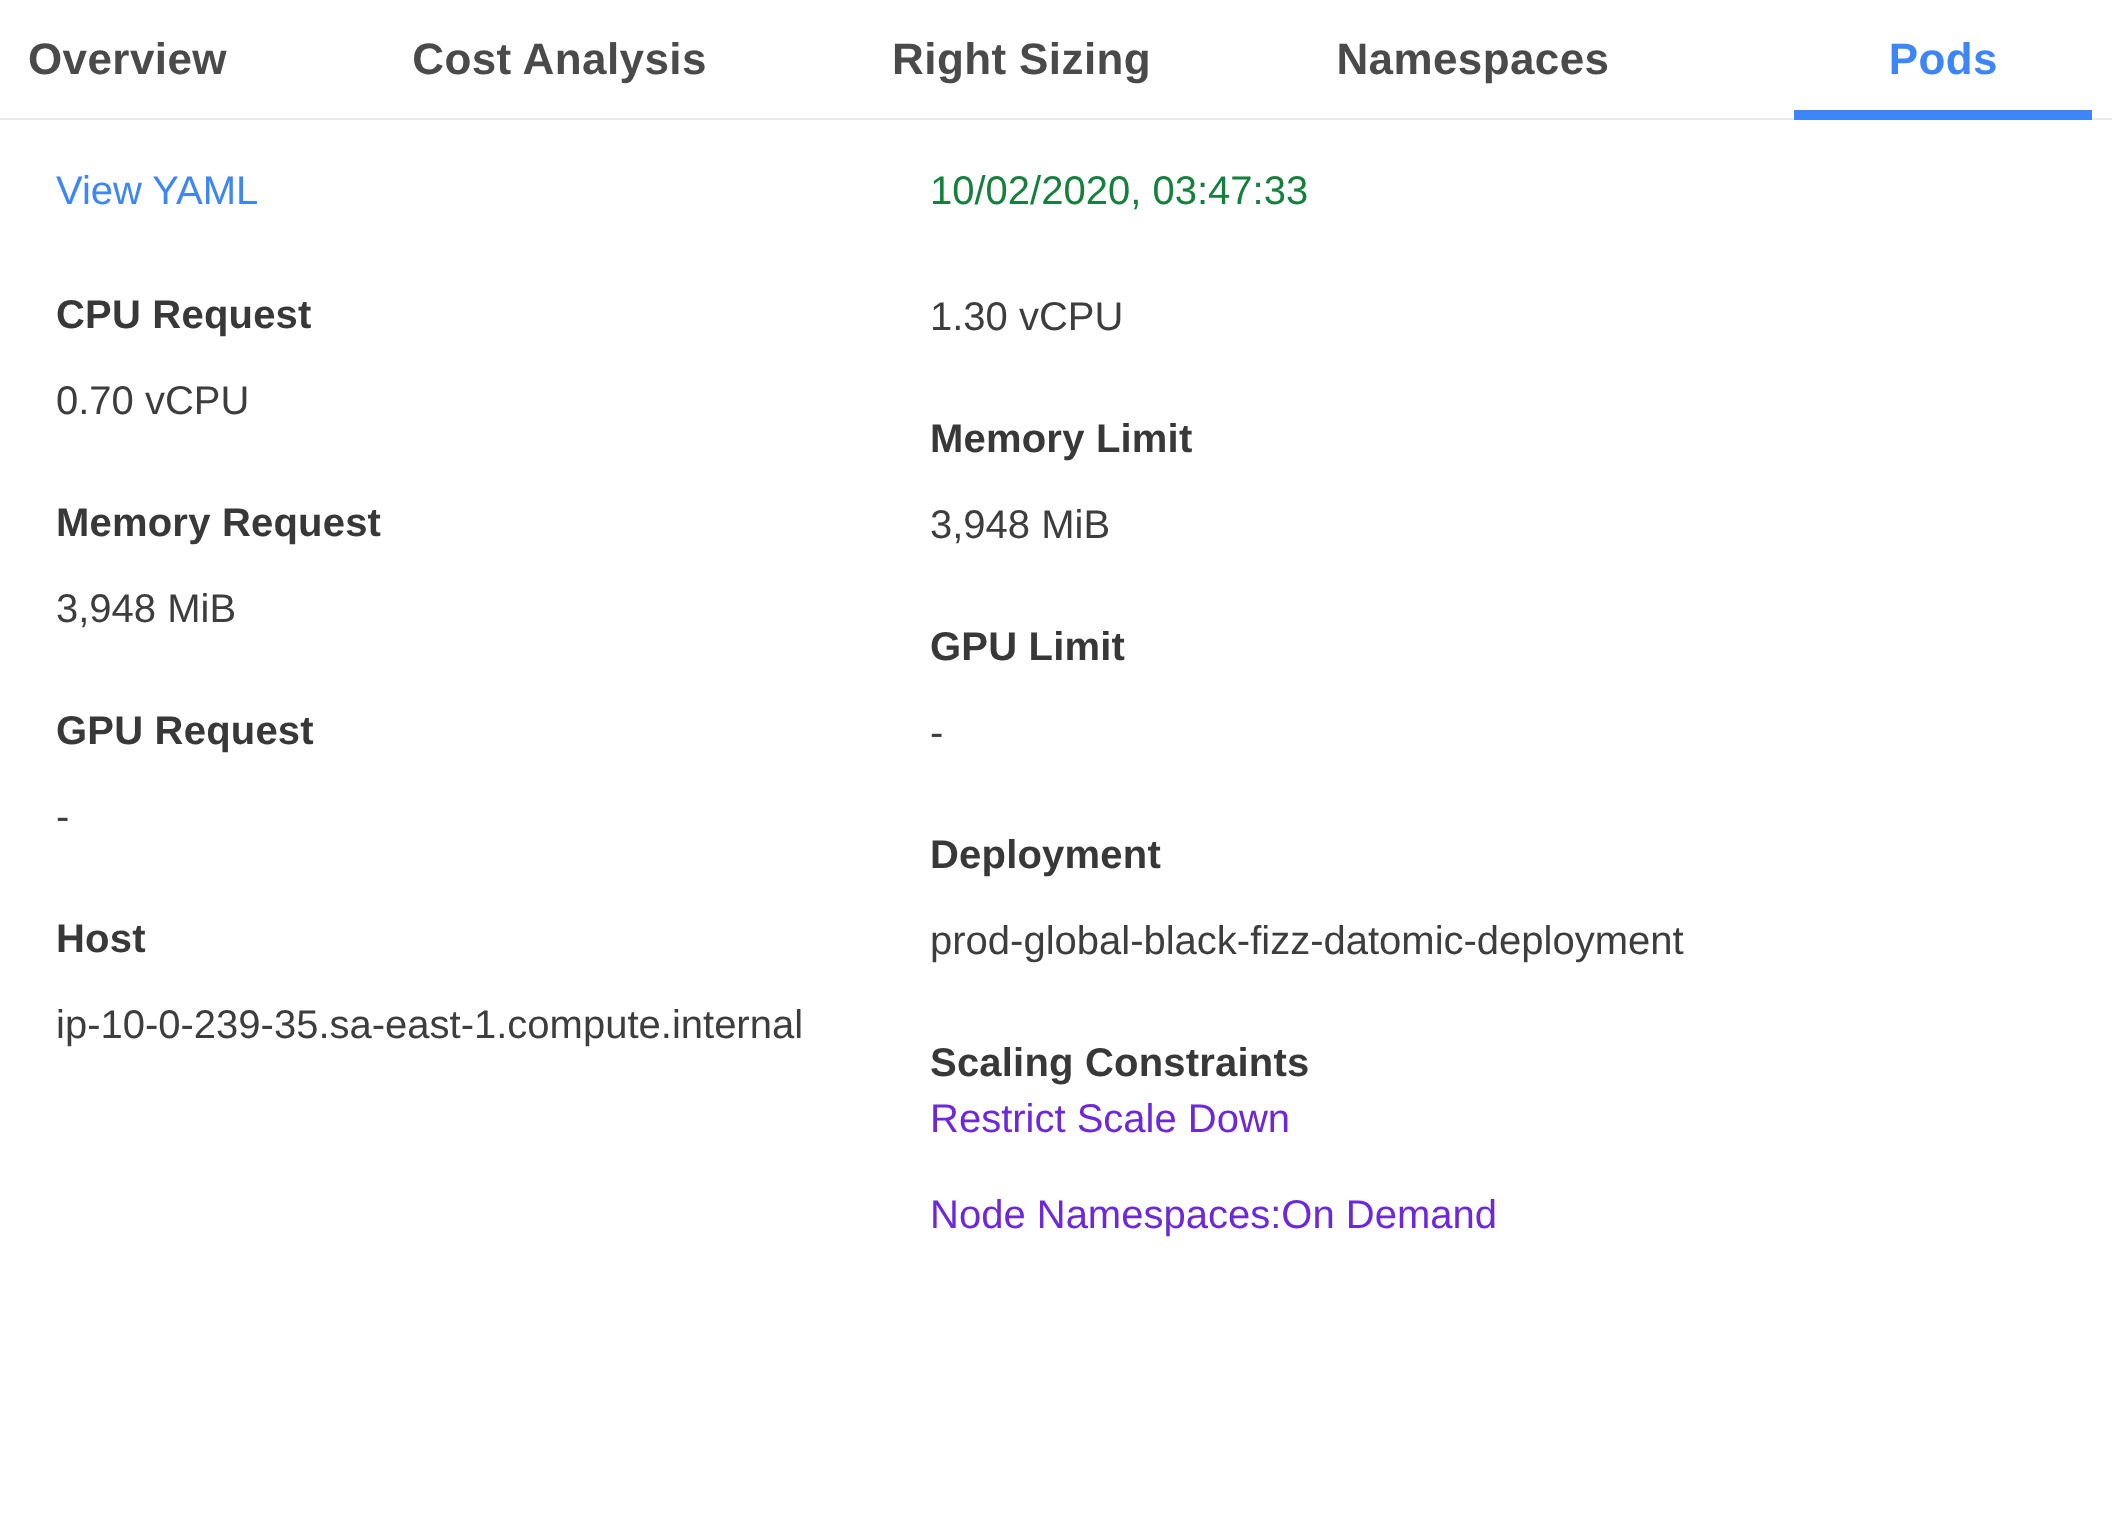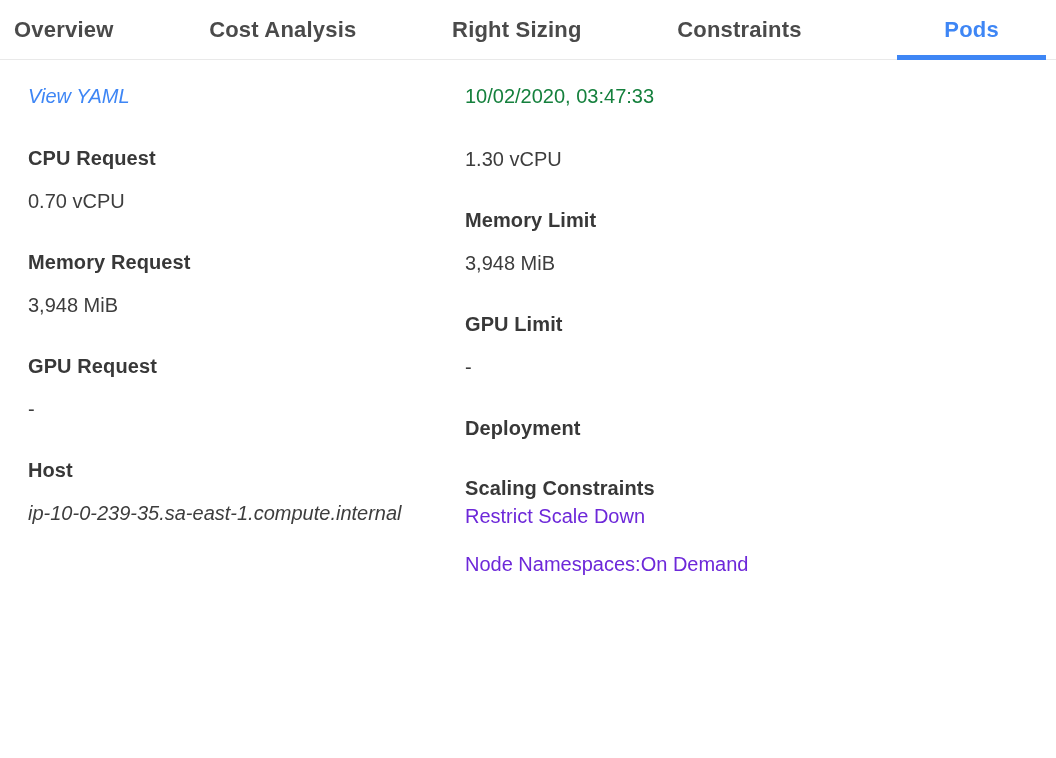--- a/index.html
+++ b/index.html
@@ -52,21 +52,20 @@
 
   .top-row {
     line-height: 28px;
     font-size: 20px;
     margin-bottom: 34px;
   }
   .link {
     color: #3e86f5;
     cursor: pointer;
     text-decoration: none;
-    font-style: italic;
   }
   .timestamp {
     color: #15803d;
   }
 
   .field { margin-bottom: 32px; }
   .field-label {
     font-size: 20px;
     font-weight: 600;
     color: #383838;
@@ -100,21 +99,21 @@
     margin-bottom: 20px;
   }
 </style>
 </head>
 <body>
 
 <nav class="tabbar">
   <div class="tab">Overview</div>
   <div class="tab">Cost Analysis</div>
   <div class="tab">Right Sizing</div>
-  <div class="tab">Constraints</div>
+  <div class="tab">Namespaces</div>
   <div class="tab active">
     <span>Pods</span>
     <span class="tab-indicator"></span>
   </div>
 </nav>
 
 <main class="content">
 
   <section class="col-left">
     <div class="top-row">
@@ -156,20 +155,21 @@
       <div class="field-value">3,948 MiB</div>
     </div>
 
     <div class="field">
       <div class="field-label">GPU Limit</div>
       <div class="field-value">-</div>
     </div>
 
     <div class="field">
       <div class="field-label">Deployment</div>
+      <a class="field-value link-value link">prod-global-black-fizz-datomic-deployment</a>
     </div>
 
     <div>
       <div class="scaling-label">Scaling Constraints</div>
       <div class="scaling-item">Restrict Scale Down</div>
       <div class="scaling-item">Node Namespaces:On Demand</div>
     </div>
   </section>
 
 </main>

